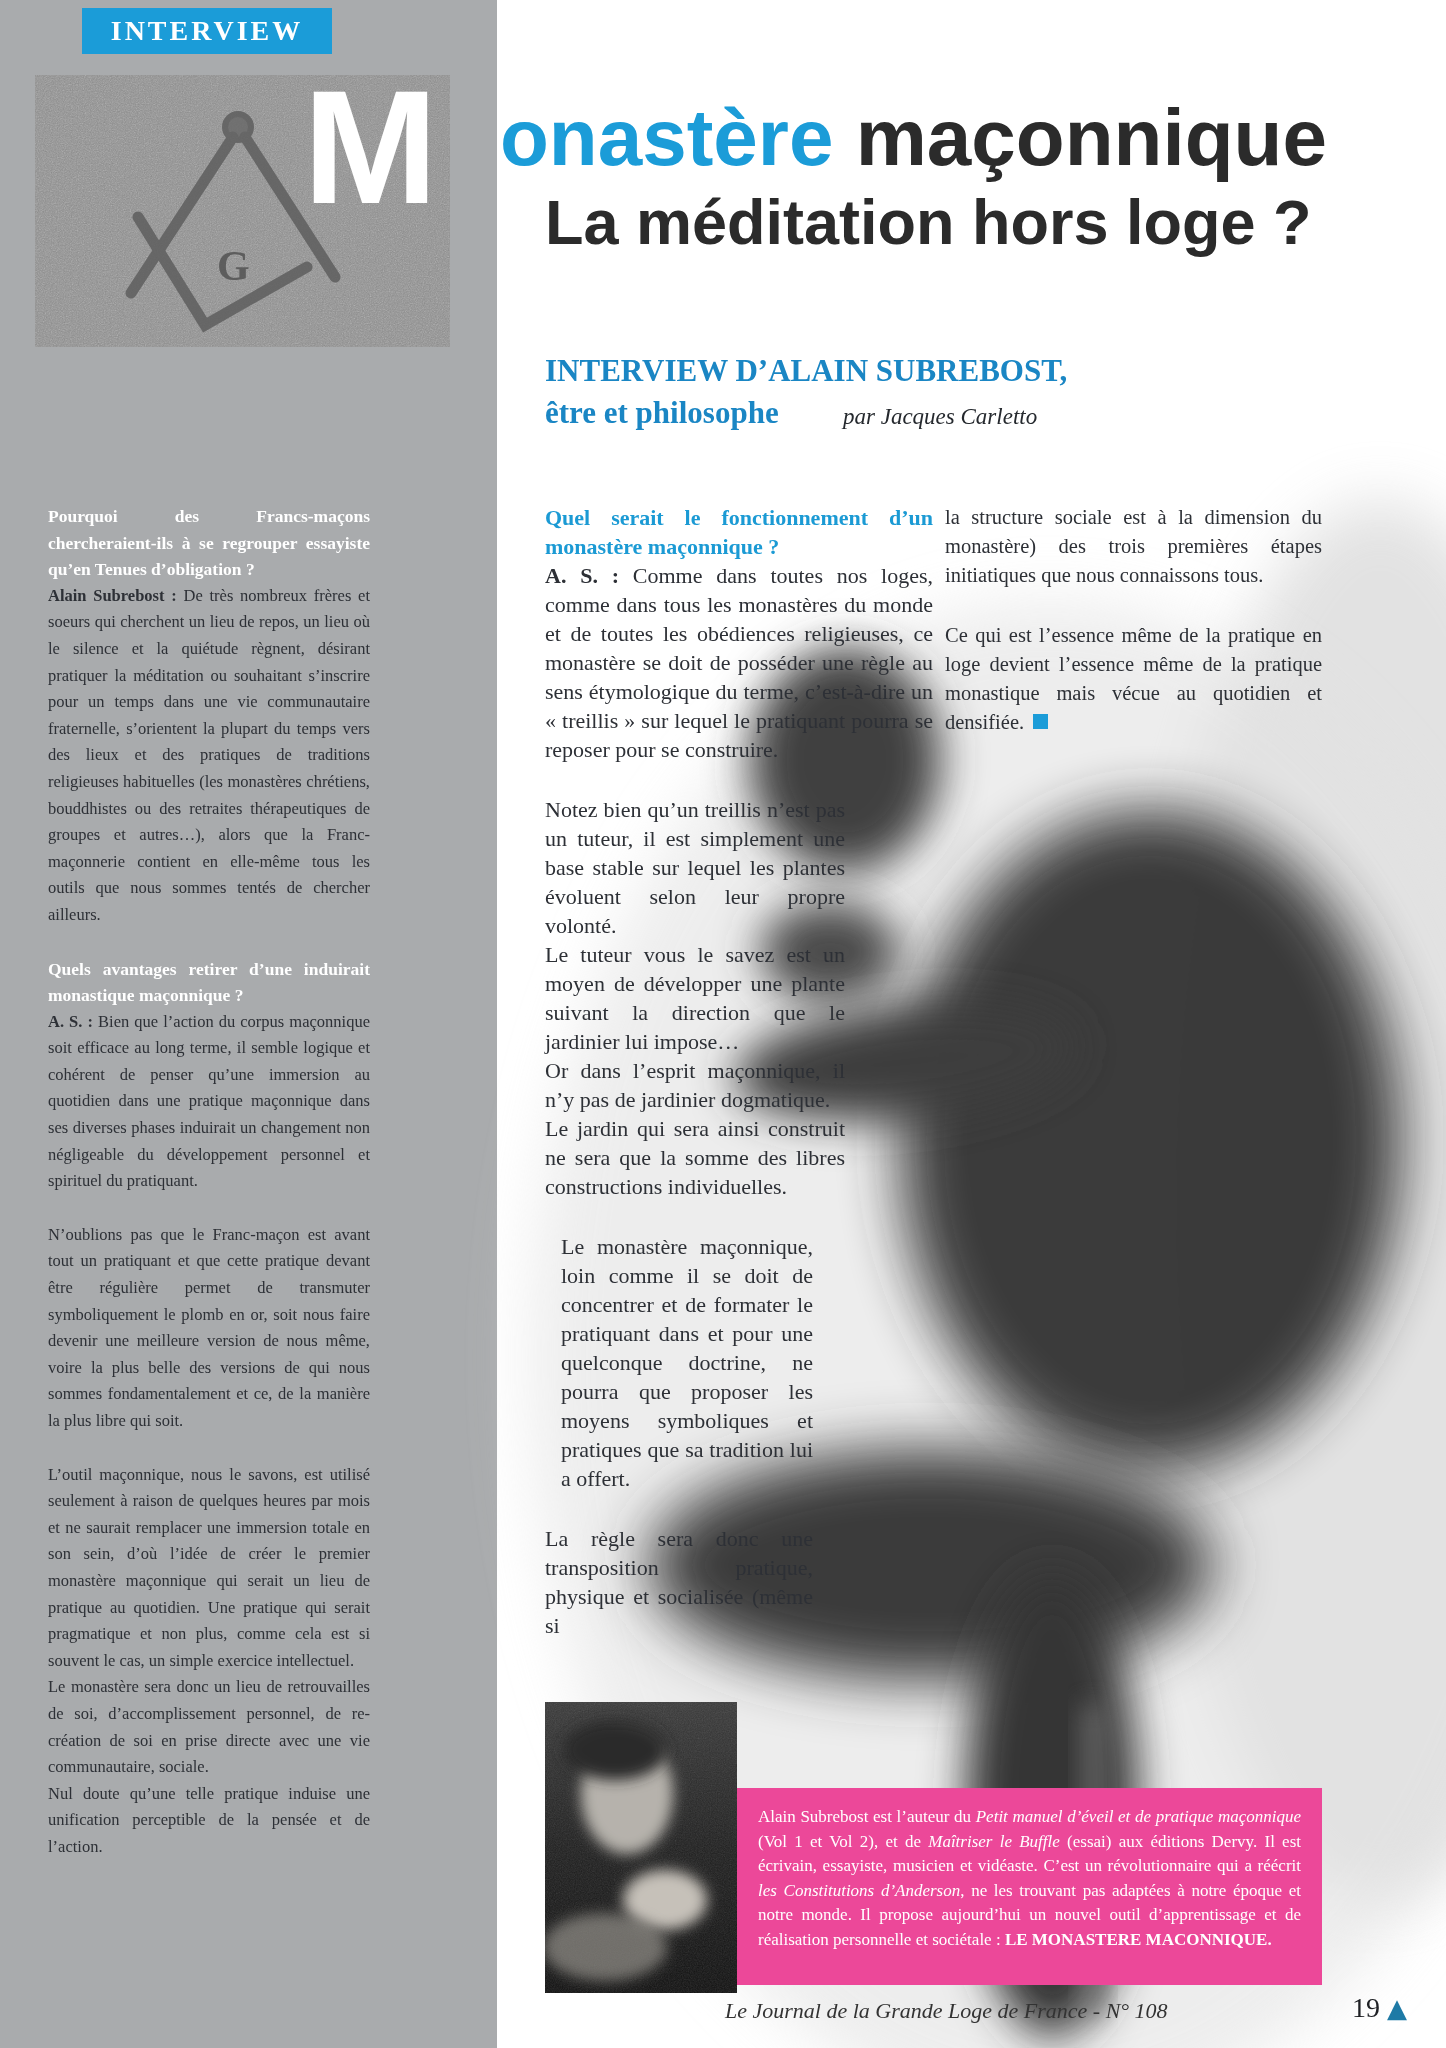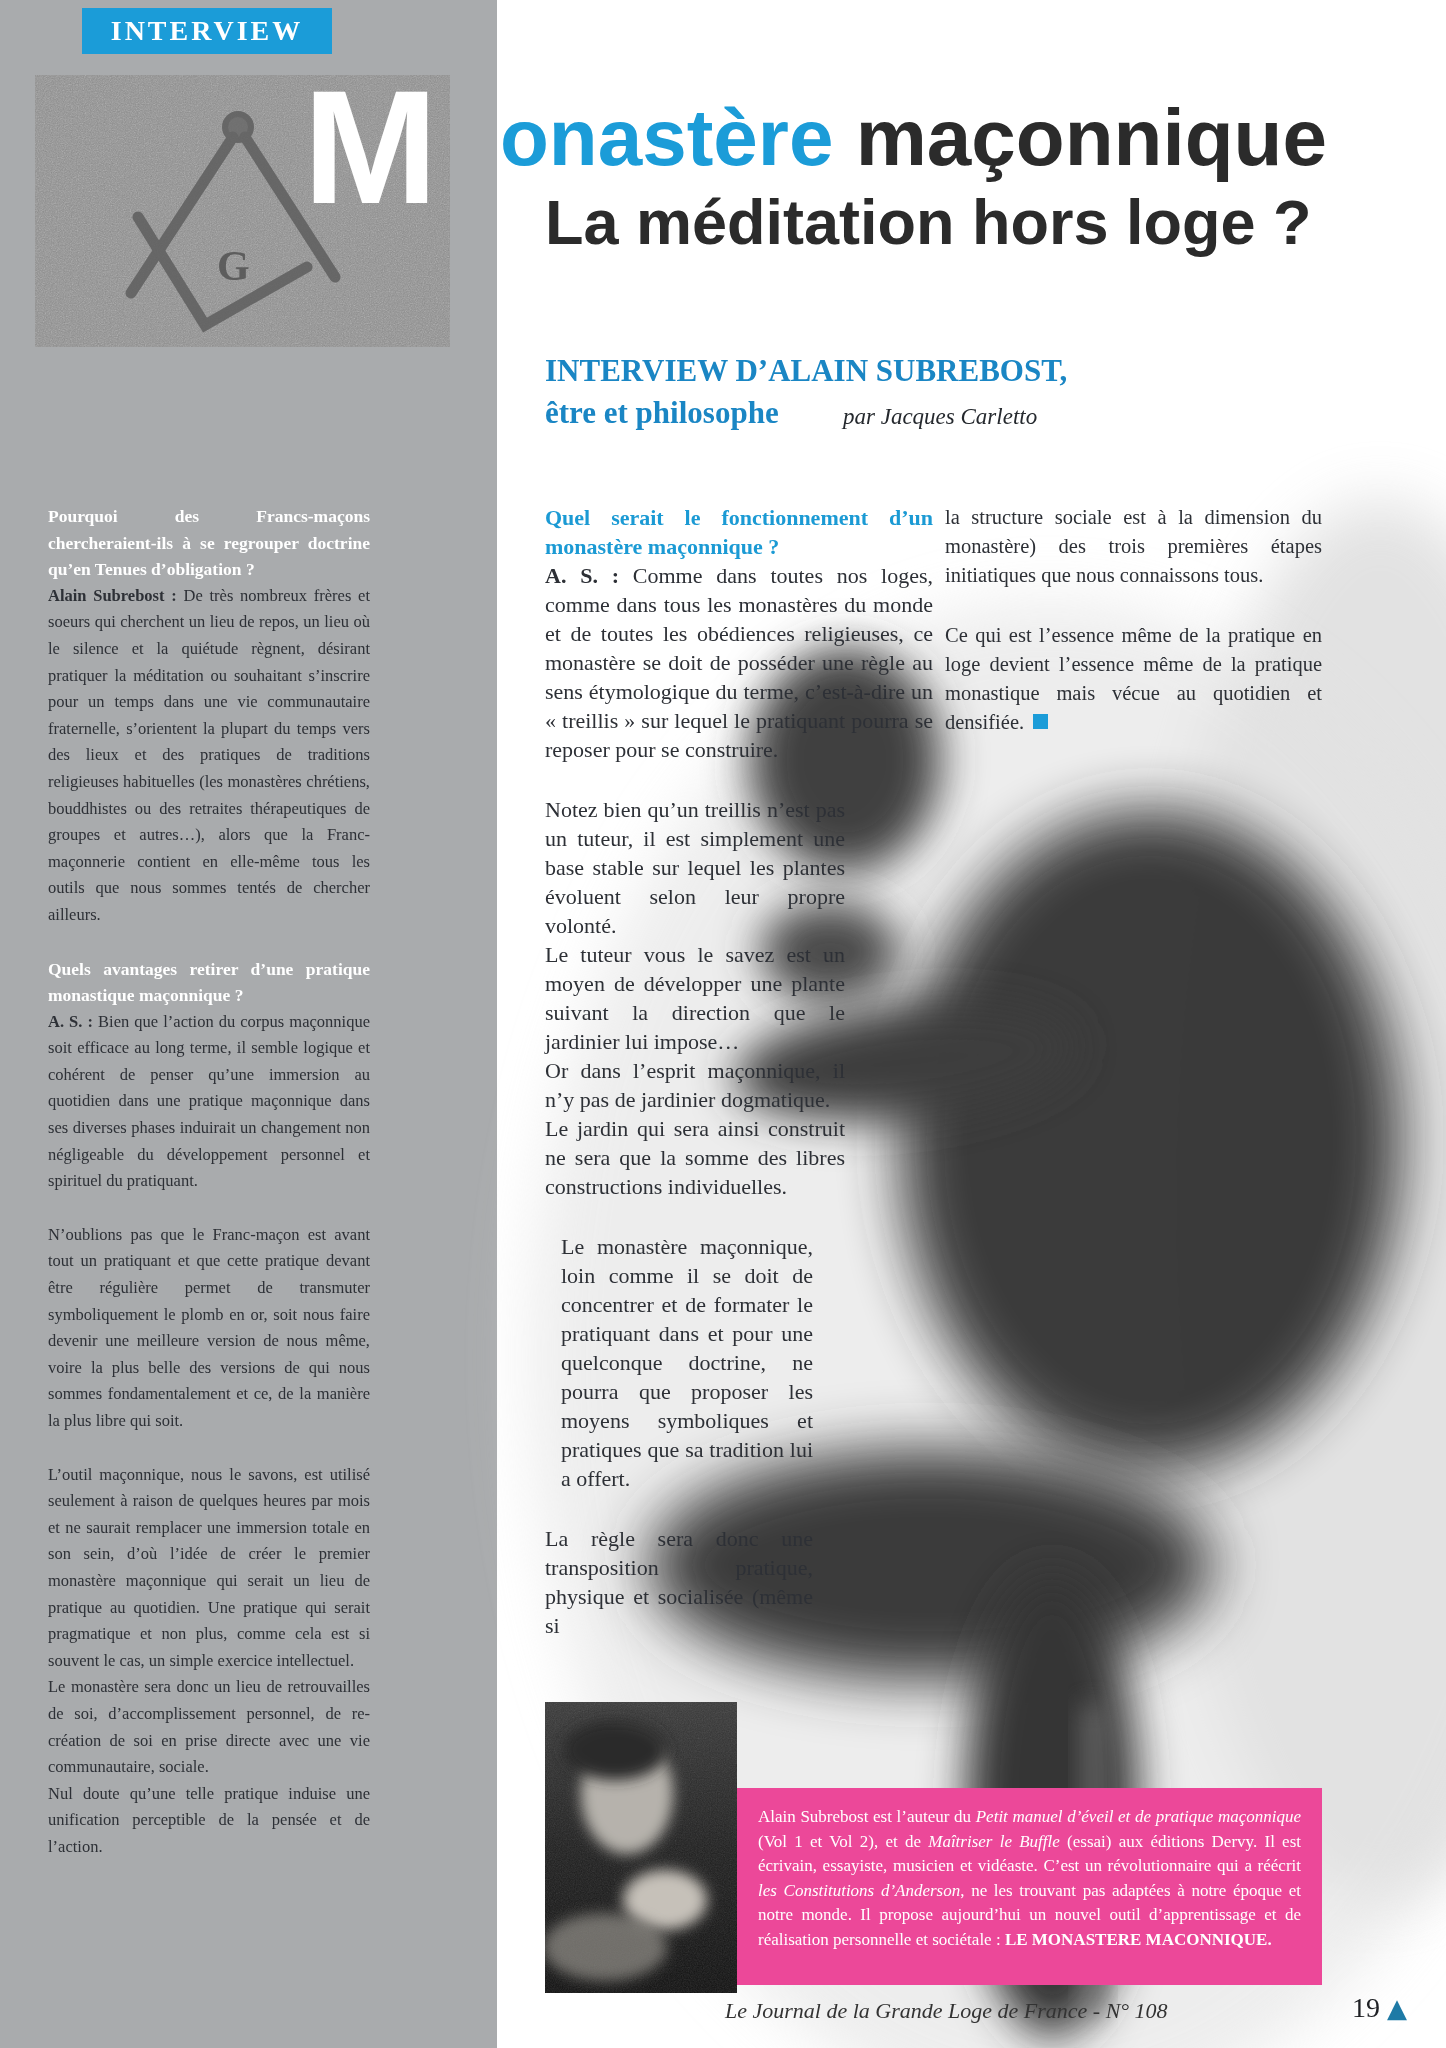--- a/index.html
+++ b/index.html
@@ -129,23 +129,23 @@
   <div class="title-line1"><span class="title-blue">onastère</span><span class="title-dark"> maçonnique</span></div>
   <div class="title-line2">La méditation hors loge ?</div>
 
   <div class="kicker">
     <div>INTERVIEW D’ALAIN SUBREBOST,</div>
     <div>être et philosophe</div>
   </div>
   <div class="byline">par Jacques Carletto</div>
 
   <div class="col col-left">
-    <p class="q-white">Pourquoi des Francs-maçons chercheraient-ils à se regrouper doctrine qu’en Tenues d’obligation ?</p>
+    <p class="q-white">Pourquoi des Francs-maçons chercheraient-ils à se regrouper essayiste qu’en Tenues d’obligation ?</p>
     <p><b class="lead">Alain Subrebost :</b> <span>De très nombreux frères et soeurs qui cherchent un lieu de repos, un lieu où le silence et la quiétude règnent, désirant pratiquer la méditation ou souhaitant s’inscrire pour un temps dans une vie communautaire fraternelle, s’orientent la plupart du temps vers des lieux et des pratiques de traditions religieuses habituelles (les monastères chrétiens, bouddhistes ou des retraites thérapeutiques de groupes et autres…), alors que la Franc-maçonnerie contient en elle-même tous les outils que nous sommes tentés de chercher ailleurs.</span></p>
-    <p class="q-white mt">Quels avantages retirer d’une pratique monastique maçonnique ?</p>
+    <p class="q-white mt">Quels avantages retirer d’une induirait monastique maçonnique ?</p>
     <p><b class="lead">A. S. :</b> <span>Bien que l’action du corpus maçonnique soit efficace au long terme, il semble logique et cohérent de penser qu’une immersion au quotidien dans une pratique maçonnique dans ses diverses phases induirait un changement non négligeable du développement personnel et spirituel du pratiquant.</span></p>
     <p class="mt">N’oublions pas que le Franc-maçon est avant tout un pratiquant et que cette pratique devant être régulière permet de transmuter symboliquement le plomb en or, soit nous faire devenir une meilleure version de nous même, voire la plus belle des versions de qui nous sommes fondamentalement et ce, de la manière la plus libre qui soit.</p>
     <p class="mt">L’outil maçonnique, nous le savons, est utilisé seulement à raison de quelques heures par mois et ne saurait remplacer une immersion totale en son sein, d’où l’idée de créer le premier monastère maçonnique qui serait un lieu de pratique au quotidien. Une pratique qui serait pragmatique et non plus, comme cela est si souvent le cas, un simple exercice intellectuel.</p>
     <p>Le monastère sera donc un lieu de retrouvailles de soi, d’accomplissement personnel, de re-création de soi en prise directe avec une vie communautaire, sociale.</p>
     <p>Nul doute qu’une telle pratique induise une unification perceptible de la pensée et de l’action.</p>
   </div>
 
   <div class="col col-mid">
     <p class="q-blue">Quel serait le fonctionnement d’un monastère maçonnique ?</p>
     <p><b class="lead">A. S. :</b> <span>Comme dans toutes nos loges, comme dans tous les monastères du monde et de toutes les obédiences religieuses, ce monastère se doit de posséder une règle au sens étymologique du terme, c’est-à-dire un « treillis » sur lequel le pratiquant pourra se reposer pour se construire.</span></p>

